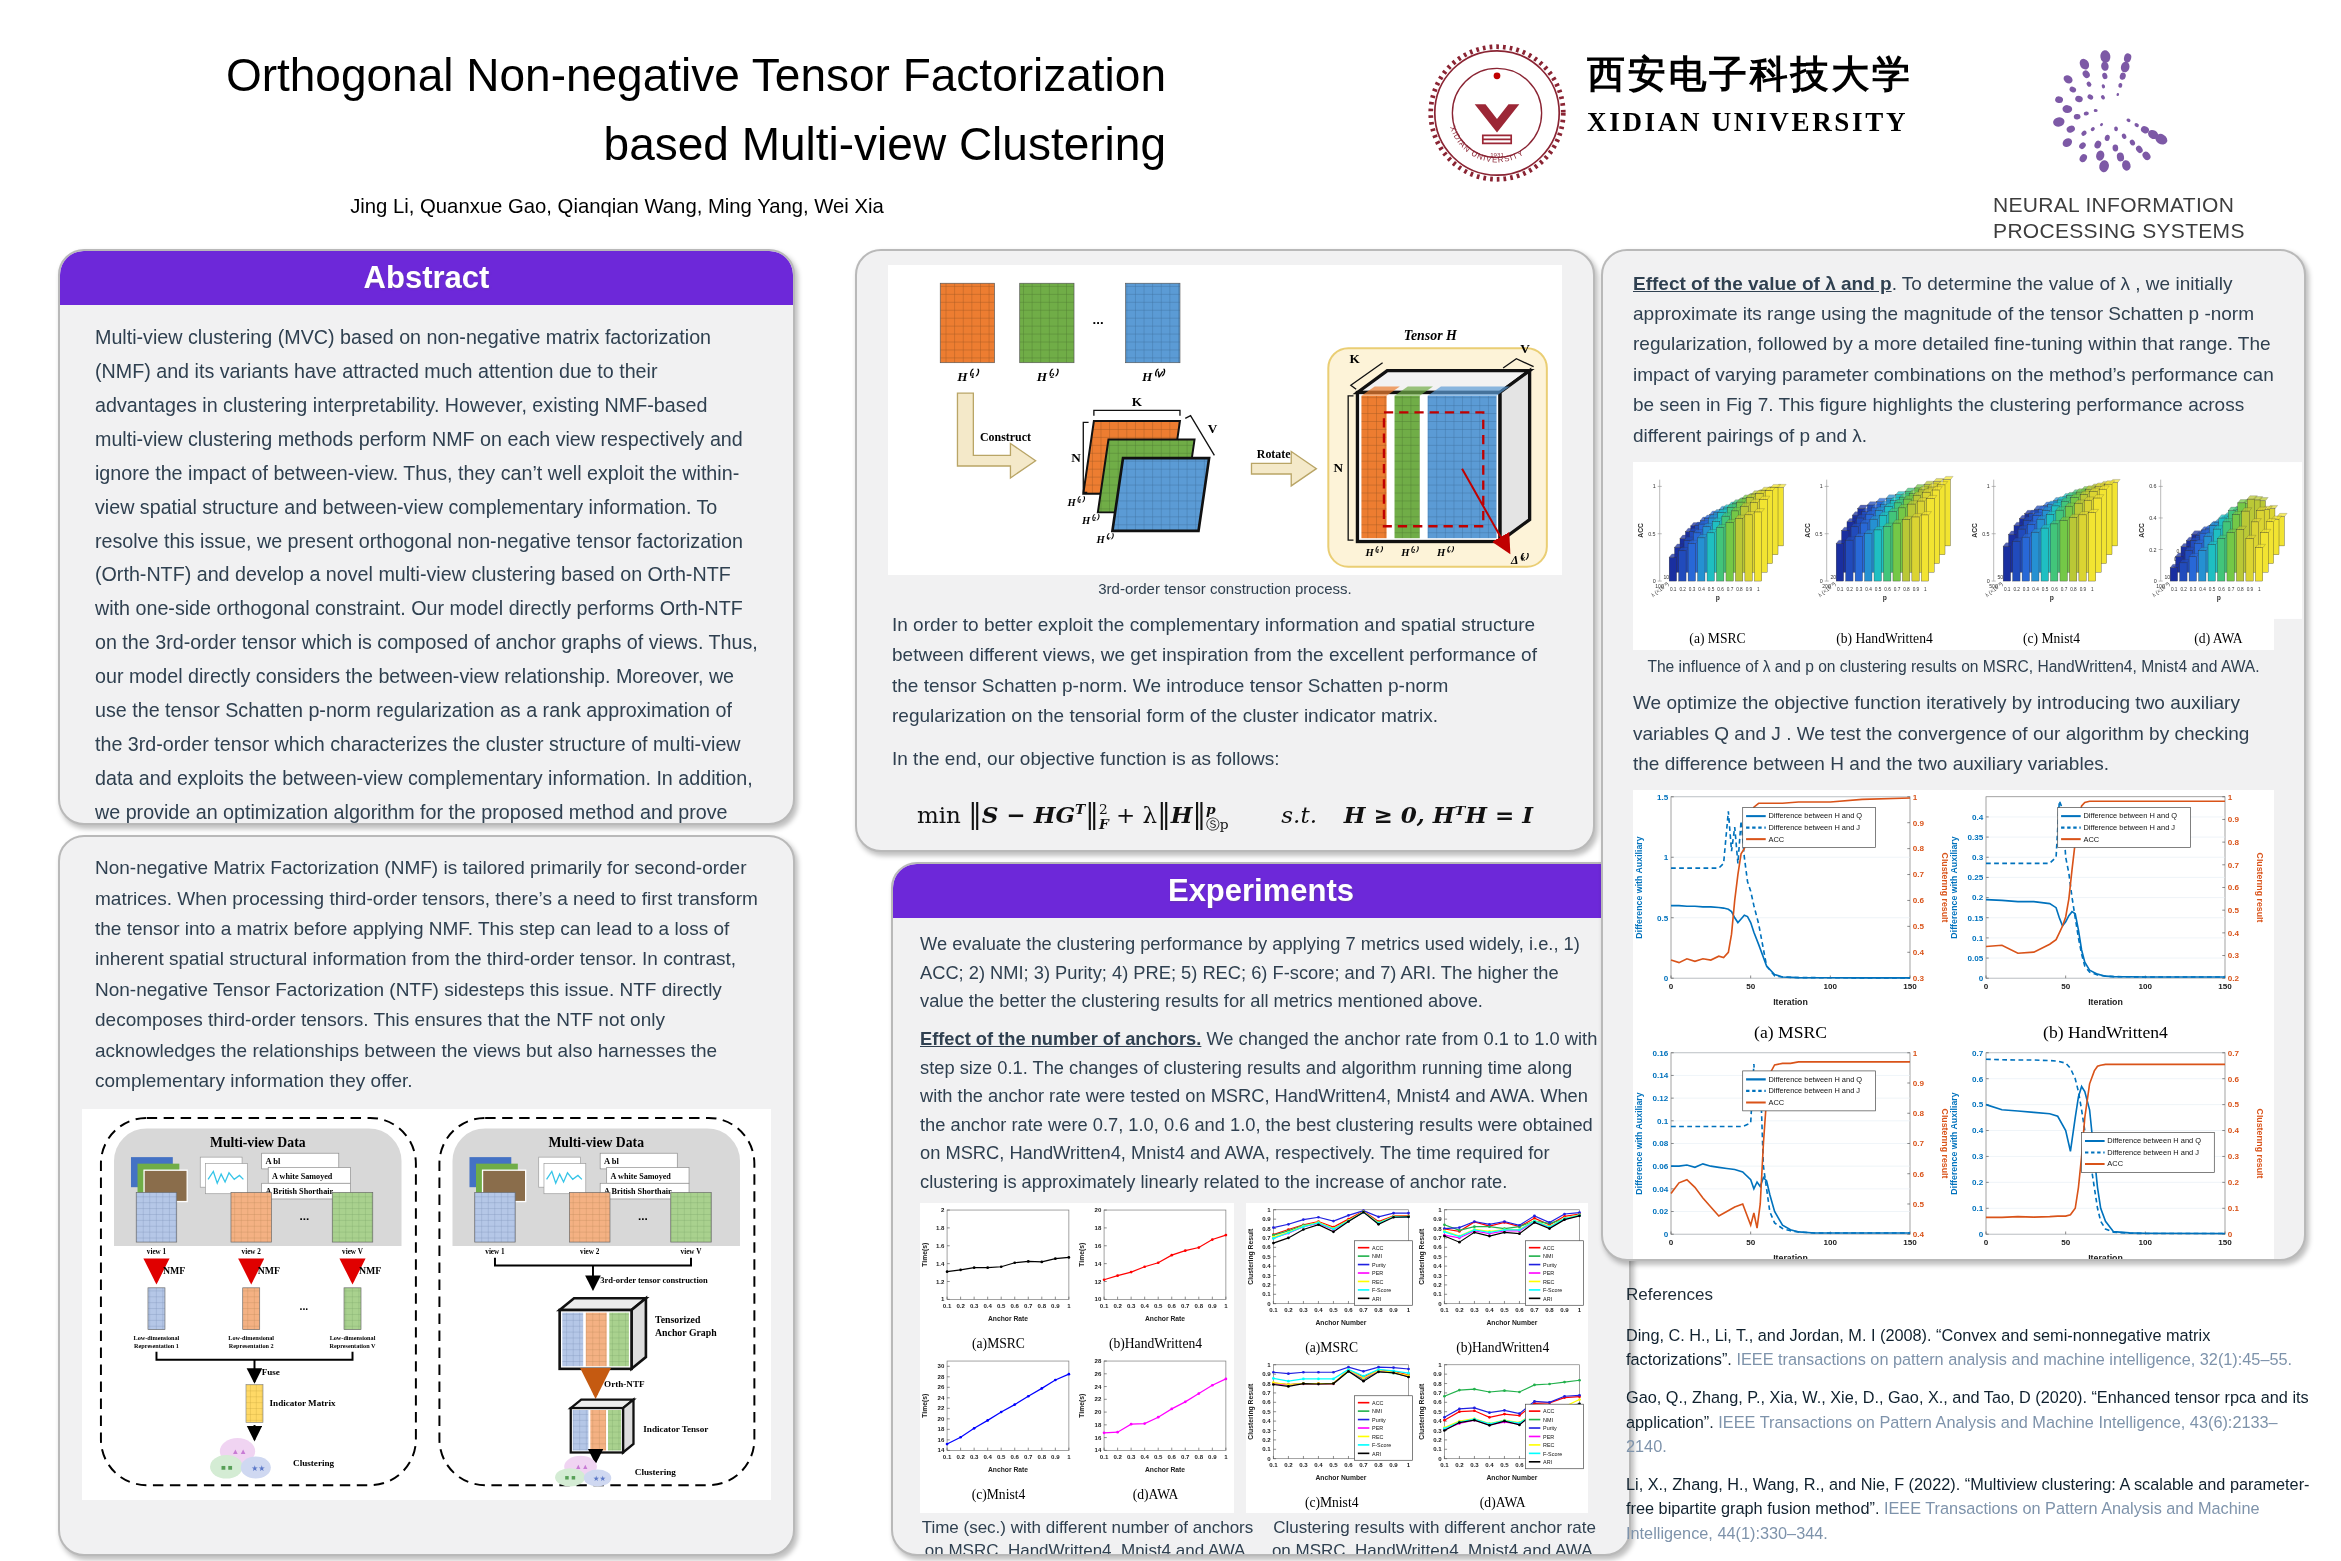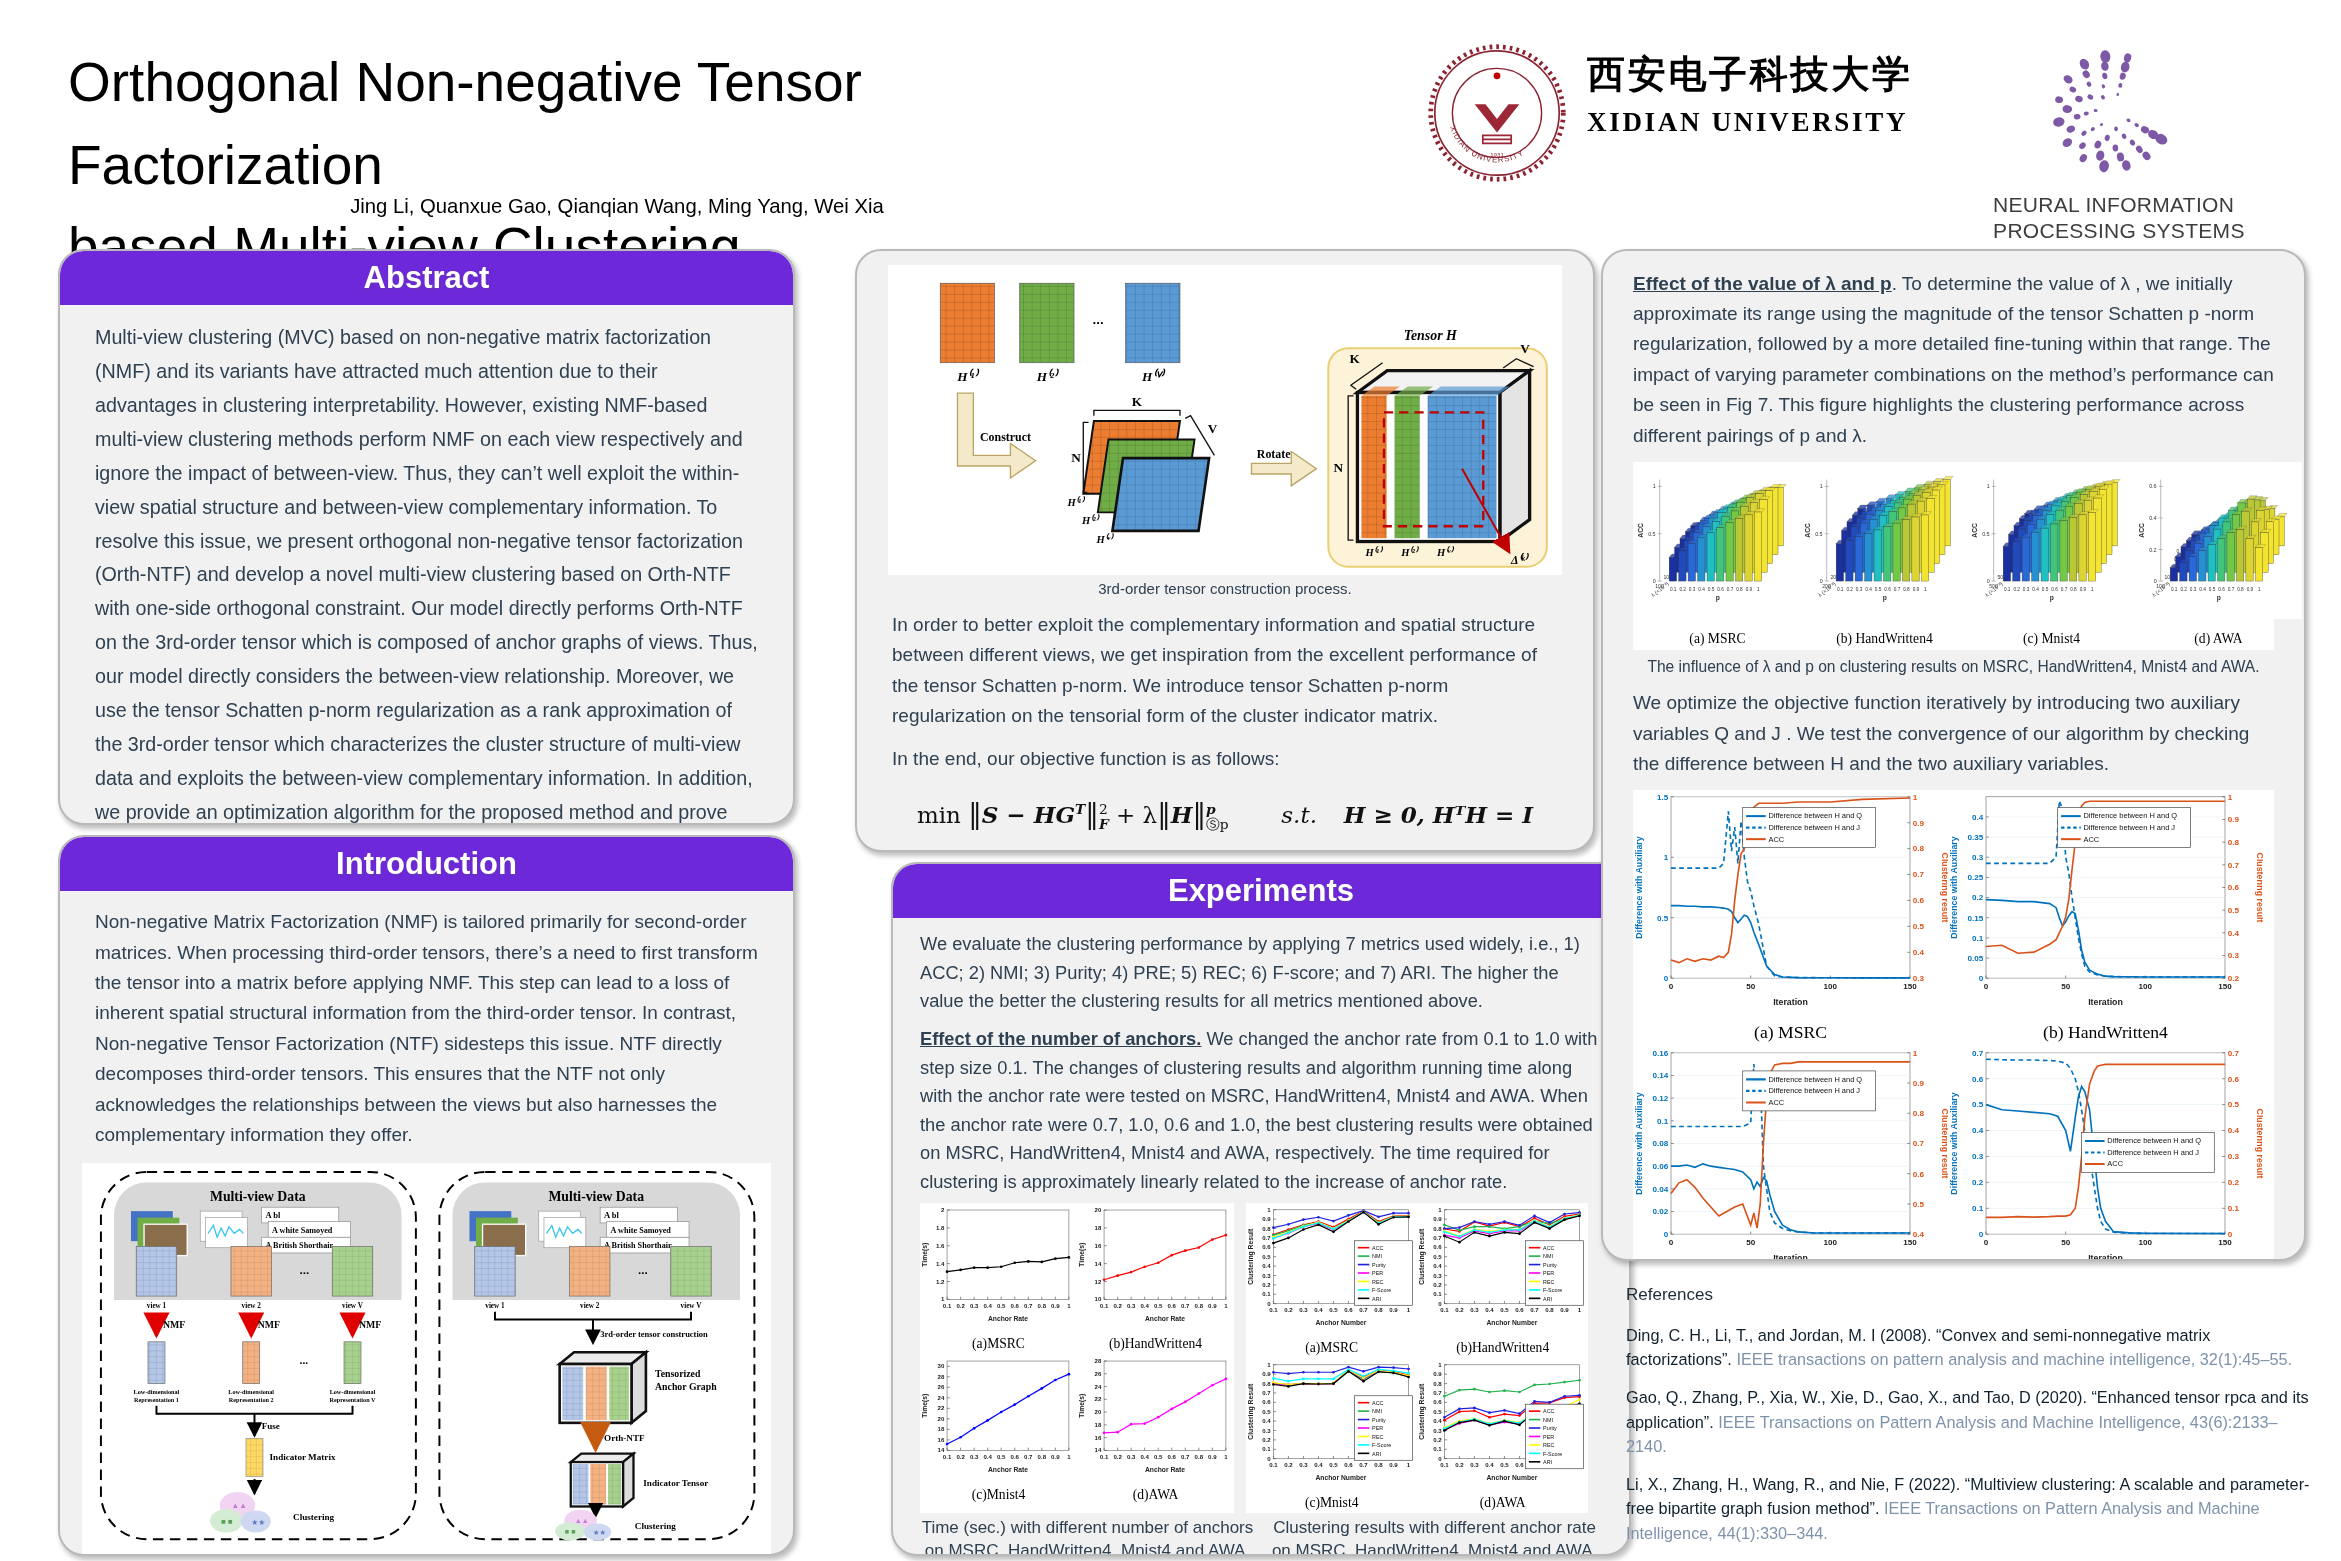--- a/index.html
+++ b/index.html
@@ -1,17 +1,17 @@
 <!DOCTYPE html>
 <html style="font-size:11px"><head>
 <meta charset="utf-8">
 <style>
   html,body{margin:0;padding:0;background:#ffffff;}
   #poster{position:relative;width:2342px;height:1561px;background:#ffffff;font-family:"Liberation Sans",sans-serif;color:#2f4050;overflow:hidden;}
-  .title{position:absolute;left:68px;top:41px;width:1098px;text-align:left;font-size:55px;line-height:1.5;color:#000;}
+  .title{position:absolute;left:68px;top:41px;width:1098px;text-align:right;font-size:46px;line-height:1.5;color:#000;}
   .authors{position:absolute;left:68px;top:195px;width:1098px;text-align:center;font-size:20.3px;color:#000;}
   .panel{position:absolute;background:#f1f1f2;border:2px solid #b9b9b9;border-radius:26px;box-shadow:2.7px 3.4px 5.4px rgba(0,0,0,.25);overflow:hidden;}
   .phead{background:#6d28d9;height:54px;border-radius:23px 23px 0 0;display:flex;align-items:center;justify-content:center;color:#fff;font-size:31px;font-weight:bold;text-shadow:0.7px 0.7px 1.4px rgba(90,90,90,.35);}
   .pbody{padding:16.3px 35px 13.6px 35px;font-size:19.7px;line-height:1.72;text-align:left;}
   .pbody.tight{font-size:19px;line-height:1.6;}
   .pbody.xtight{font-size:18.3px;line-height:1.56;}
   .lead{font-weight:bold;text-decoration:underline;}
   .whitefig{background:#fff;margin:9.5px auto 4.1px auto;padding:5.4px;}
   .figcap{font-size:15px;color:#2f4050;text-align:center;line-height:1.3;margin:4.1px 13.6px 6.8px 13.6px;}
   .formula{font-size:23px;text-align:center;margin-top:17.6px;color:#111;font-family:"DejaVu Serif",serif;}
@@ -127,21 +127,20 @@
       <div>PROCESSING SYSTEMS</div>
     </div>
   </div>
 
   <div class="panel" style="left:58px;top:249px;width:733px;height:572px;">
     <div class="phead">Abstract</div>
     <div class="pbody">Multi-view clustering (MVC) based on non-negative matrix factorization (NMF) and its variants have attracted much attention due to their advantages in clustering interpretability. However, existing NMF-based multi-view clustering methods perform NMF on each view respectively and ignore the impact of between-view. Thus, they can’t well exploit the within-view spatial structure and between-view complementary information. To resolve this issue, we present orthogonal non-negative tensor factorization (Orth-NTF) and develop a novel multi-view clustering based on Orth-NTF with one-side orthogonal constraint. Our model directly performs Orth-NTF on the 3rd-order tensor which is composed of anchor graphs of views. Thus, our model directly considers the between-view relationship. Moreover, we use the tensor Schatten p-norm regularization as a rank approximation of the 3rd-order tensor which characterizes the cluster structure of multi-view data and exploits the between-view complementary information. In addition, we provide an optimization algorithm for the proposed method and prove mathematically that the algorithm always converges to the stationary KKT point. Extensive experiments on various benchmark datasets indicate that our proposed method is able to achieve satisfactory clustering performance.</div>
   </div>
 
   <div class="panel" style="left:58px;top:835px;width:733px;height:717px;">
-    <div class="phead">Introduction</div>
     <div class="pbody tight" style="padding-bottom:2.7px;">Non-negative Matrix Factorization (NMF) is tailored primarily for second-order matrices. When processing third-order tensors, there’s a need to first transform the tensor into a matrix before applying NMF. This step can lead to a loss of inherent spatial structural information from the third-order tensor. In contrast, Non-negative Tensor Factorization (NTF) sidesteps this issue. NTF directly decomposes third-order tensors. This ensures that the NTF not only acknowledges the relationships between the views but also harnesses the complementary information they offer.</div>
     <div class="whitefig" style="width:678px;">
       <svg width="678" height="379" viewBox="0 0 1010 580">
         <defs>
           <pattern id="gb" width="10" height="9" patternUnits="userSpaceOnUse">
               <rect width="10" height="9" fill="#b5c7e7"></rect>
               <path d="M10,0H0V9" fill="none" stroke="#7d93b8" stroke-width="1"></path>
             </pattern>
           <pattern id="go" width="10" height="9" patternUnits="userSpaceOnUse">
               <rect width="10" height="9" fill="#f4b183"></rect>

